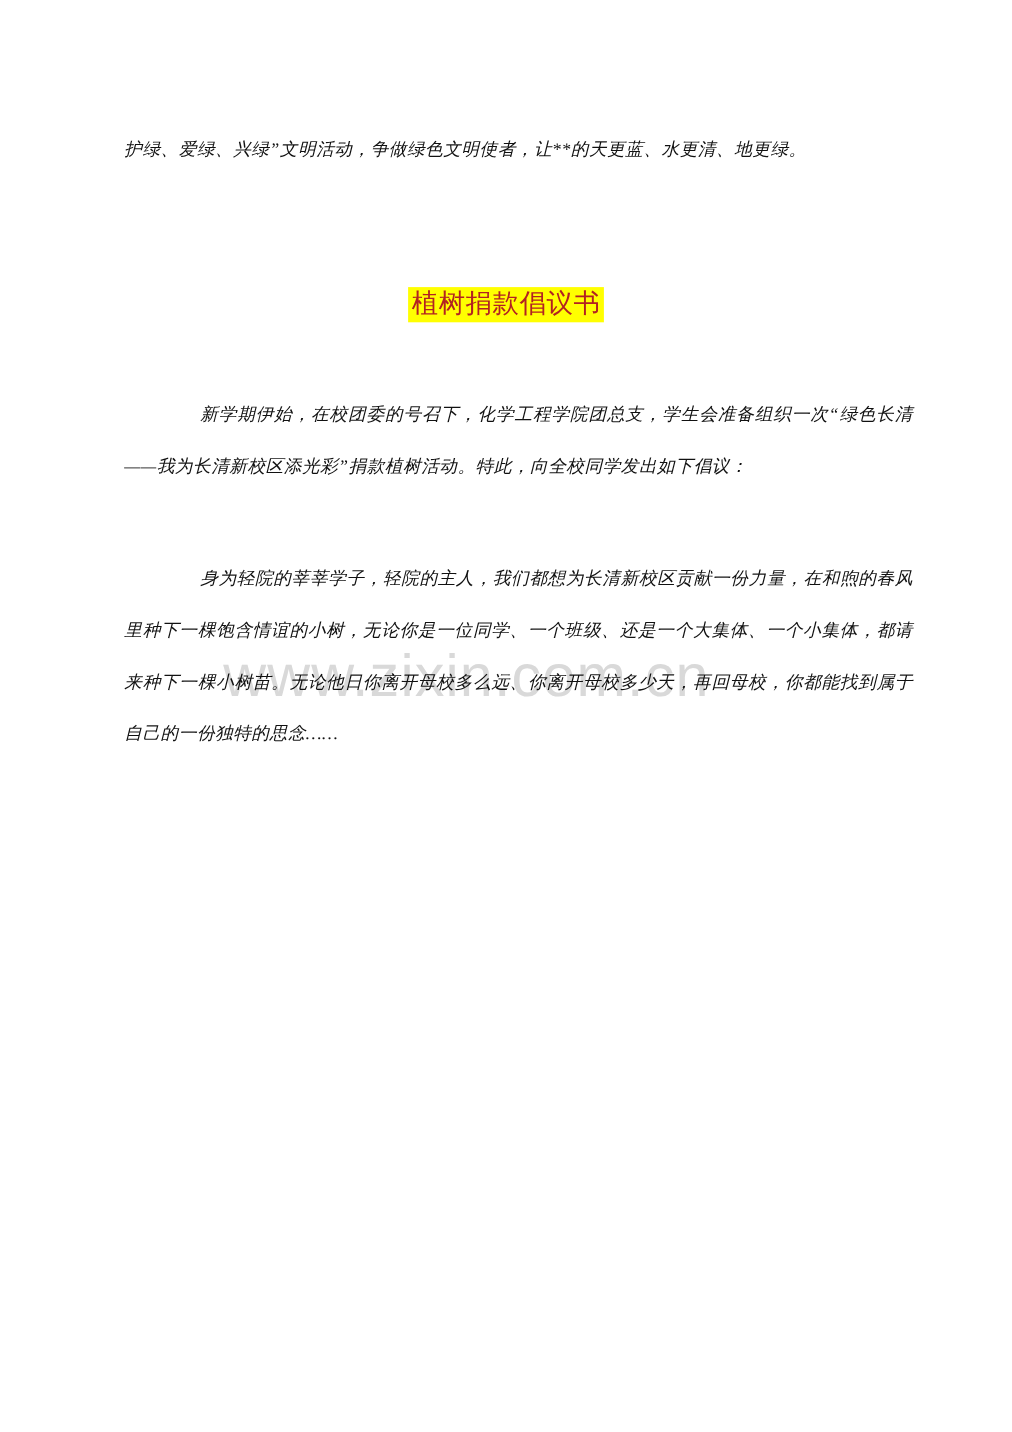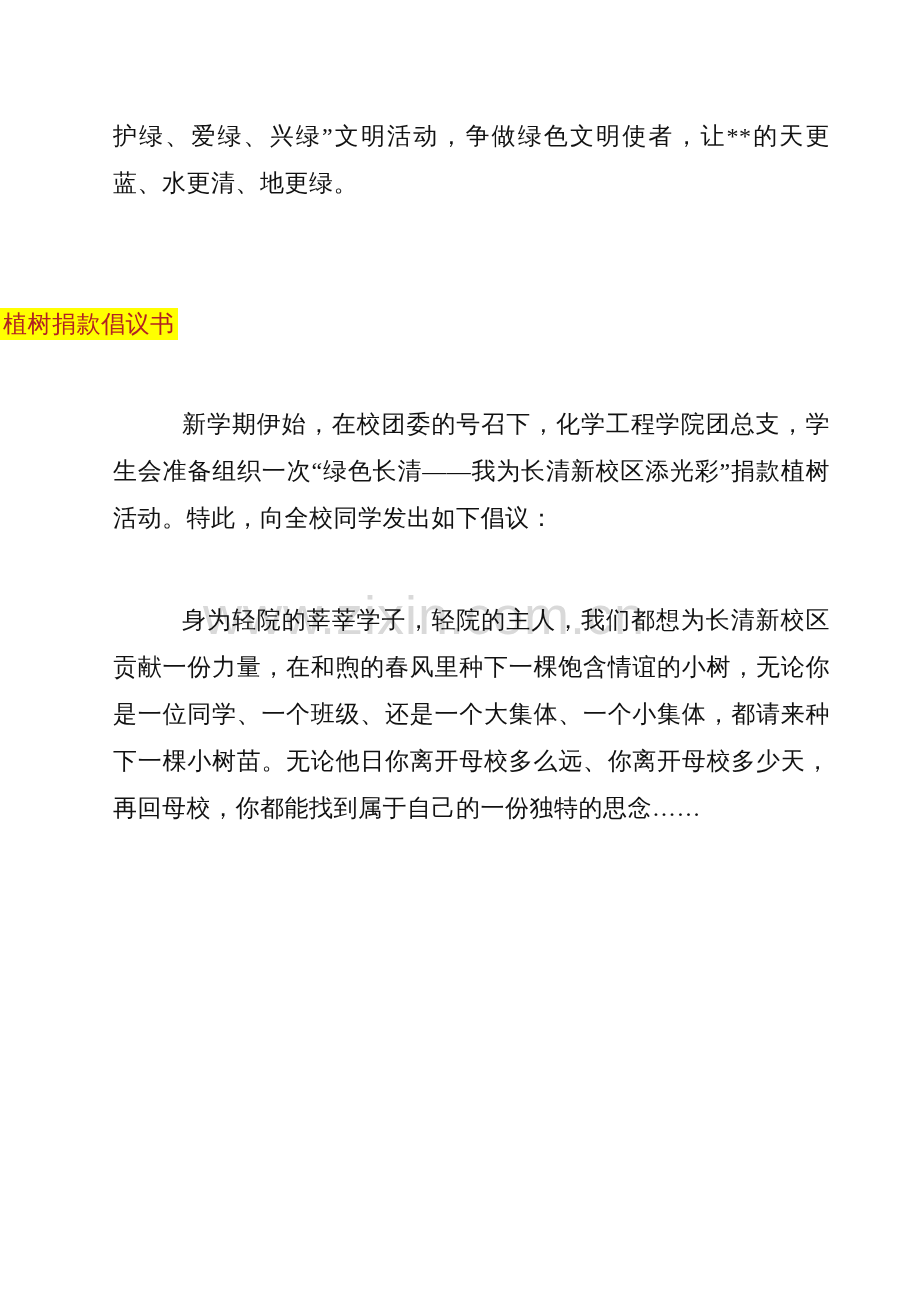--- a/index.html
+++ b/index.html
@@ -14,31 +14,32 @@
     background: var(--page-background, #ffffff);
     overflow: hidden;
     font-family: "Liberation Serif", "DejaVu Serif", serif;
     color: var(--body-text, #111111);
   }
   .para {
     position: relative;
     z-index: 1;
     margin: 0;
     padding: 0 90px 0 113px;
-    font-size: 24px;
+    font-size: 16px;
     line-height: 47px;
     text-align: justify;
     letter-spacing: 0.5px;
+    font-style: italic;
   }
   .p-top      { margin-top: 113px; }
   .title-row  {
     position: relative;
     z-index: 1;
     margin: 94px 0 0 0;
-    text-align: left;
+    text-align: center;
     font-size: 24px;
     line-height: 47px;
     font-weight: normal;
   }
   .title-highlight {
     background: var(--title-highlight, #ffff00);
     color: var(--title-text, #b22222);
     padding: 3px 3px;
     letter-spacing: 0.5px;
   }

